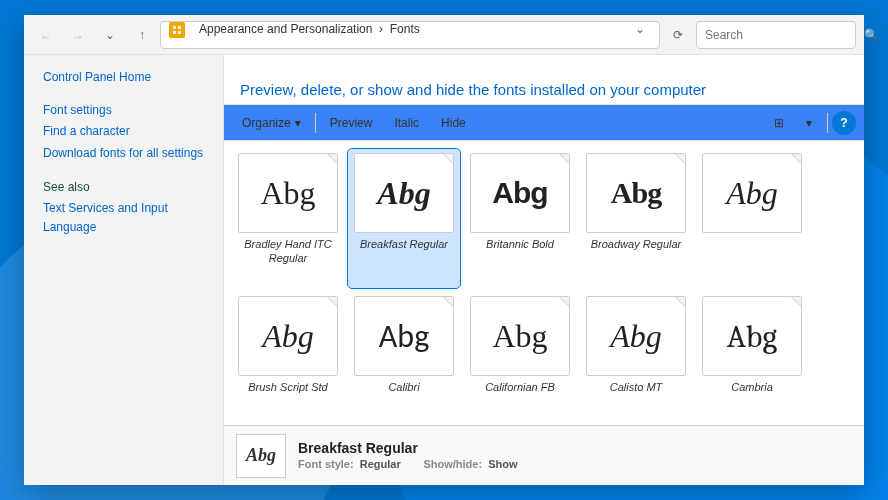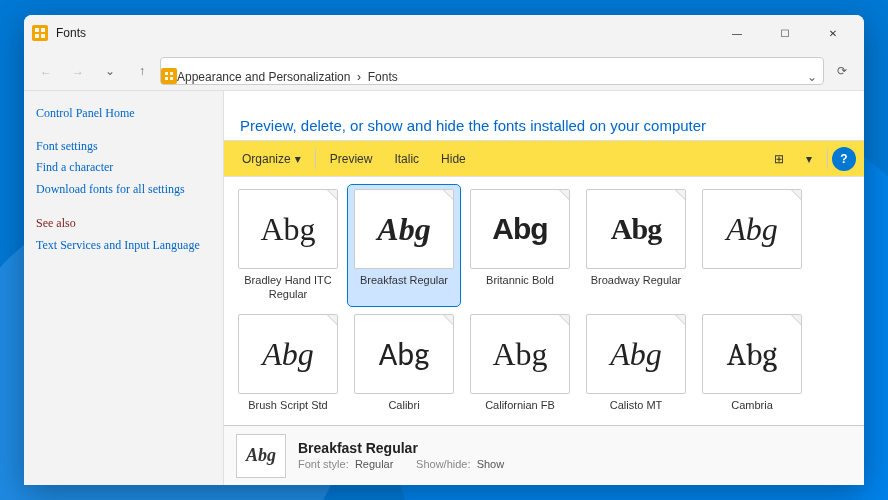--- a/index.html
+++ b/index.html
@@ -104,23 +104,23 @@
       color: #666; font-size: 12px;
     }
     .nav-btn.disabled { color: #bbb; cursor: default; }
     .address-box {
       flex: 1;
       height: 28px;
       border: 1px solid #ccc;
       border-radius: 4px;
       background: white;
       display: flex;
-      align-items: flex-end;
-      padding: 0 0;
-      gap: 0;
+      align-items: flex-start;
+      padding: 0 8px;
+      gap: 14px;
       font-size: 12px;
       color: #333;
     }
     .address-icon {
       width: 16px; height: 16px;
       background: #f0a500;
       border-radius: 2px;
       font-size: 9px; color: white;
       display: flex; align-items: center; justify-content: center;
       font-weight: bold; flex-shrink: 0;
@@ -158,35 +158,34 @@
 
     
     .sidebar {
       width: 200px;
       background: #f3f3f3;
       padding: 12px 0;
       flex-shrink: 0;
       border-right: 1px solid #e0e0e0;
     }
     .sidebar-section {
-      padding: 0 12px;
-      font-family: Liberation Serif, serif;
+      padding: 0 19px;
     }
     .sidebar-link {
       display: block;
       color: #0066cc;
       text-decoration: none;
       font-size: 12px;
       line-height: 1.6;
       cursor: pointer;
       padding: 1px 0;
     }
     .sidebar-heading {
       font-size: 12px;
-      color: #7f1d1d;
+      color: #14532d;
       margin-top: 16px;
       margin-bottom: 4px;
       font-weight: normal;
     }
 
     
     .content {
       flex: 1;
       display: flex;
       flex-direction: column;
@@ -205,21 +204,21 @@
     }
 
     
     .toolbar {
       height: 36px;
       display: flex;
       align-items: center;
       padding: 0 8px;
       gap: 2px;
       border-bottom: 1px solid #e0e0e0;
-      background: #fde047;
+      background: #3b82f6;
     }
     .toolbar-btn {
       height: 28px;
       padding: 0 10px;
       border: none;
       background: transparent;
       border-radius: 4px;
       cursor: pointer;
       font-size: 12px;
       color: #333;
@@ -296,20 +295,21 @@
       border-width: 0 9px 9px 0;
       border-color: transparent #f3f3f3 transparent transparent;
     }
 
     .font-name {
       text-align: center;
       font-size: 11px;
       color: #333;
       margin-top: 4px;
       line-height: 1.3;
+      font-style: italic;
     }
 
     
     .preview-bar {
       height: 60px;
       border-top: 1px solid #ccc;
       background: #f9f9f9;
       display: flex;
       align-items: center;
       padding: 0 12px;
@@ -334,70 +334,59 @@
       font-weight: 600;
       color: #222;
     }
     .preview-meta {
       display: flex;
       gap: 8px;
     }
     .preview-meta-item {
       font-size: 11px;
       color: #555;
+      font-weight: bold;
     }
     .preview-meta-label {
       color: #888;
     }
 
     
     .font-grid::-webkit-scrollbar { width: 8px; }
     .font-grid::-webkit-scrollbar-track { background: #f0f0f0; }
     .font-grid::-webkit-scrollbar-thumb { background: #ccc; border-radius: 4px; }
   </style>
 </head>
 <body>
 
 <div class="window">
 
-  <div class="titlebar">
-    <div class="titlebar-icon">
-      <svg width="12" height="12" viewBox="0 0 12 12">
-        <rect x="1" y="1" width="4" height="4" fill="white" opacity="0.9"></rect>
-        <rect x="7" y="1" width="4" height="4" fill="white" opacity="0.9"></rect>
-        <rect x="1" y="7" width="4" height="4" fill="white" opacity="0.9"></rect>
-        <rect x="7" y="7" width="4" height="4" fill="white" opacity="0.9"></rect>
-      </svg>
-    </div>
-    <span class="titlebar-title">Fonts</span>
-    <div class="titlebar-controls">
-      <button class="title-btn">—</button>
-      <button class="title-btn">☐</button>
-      <button class="title-btn close">✕</button>
-    </div>
-  </div>
 
   <div class="addressbar">
     <button class="nav-btn disabled">←</button>
     <button class="nav-btn disabled">→</button>
     <button class="nav-btn">⌄</button>
     <button class="nav-btn">↑</button>
     <div class="address-box">
       <div class="address-icon">
         <svg width="10" height="10" viewBox="0 0 10 10">
           <rect x="1" y="1" width="3" height="3" fill="white" opacity="0.9"></rect>
           <rect x="6" y="1" width="3" height="3" fill="white" opacity="0.9"></rect>
           <rect x="1" y="6" width="3" height="3" fill="white" opacity="0.9"></rect>
           <rect x="6" y="6" width="3" height="3" fill="white" opacity="0.9"></rect>
         </svg>
       </div>
       <span class="address-text">Appearance and Personalization &nbsp;›&nbsp; Fonts</span>
       <span class="address-dropdown">⌄</span>
     </div>
     <button class="refresh-btn">⟳</button>
+    <div class="search-box">
+      <input class="search-input" type="text" placeholder="Search" style="">
+      <span>🔍</span>
+    </div>
   </div>
 
   <div class="main">
 
     <div class="sidebar">
       <div class="sidebar-section">
         <a class="sidebar-link">Control Panel Home</a>
         <div style="margin-top:12px"></div>
         <a class="sidebar-link">Font settings</a>
         <a class="sidebar-link">Find a character</a>

